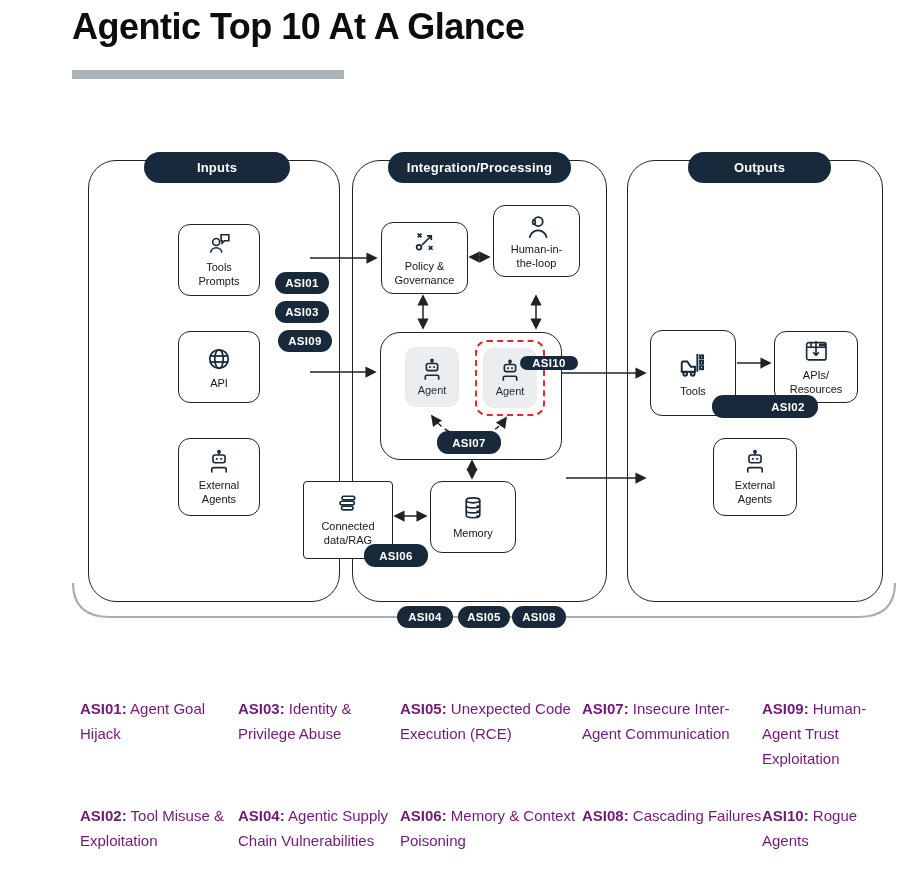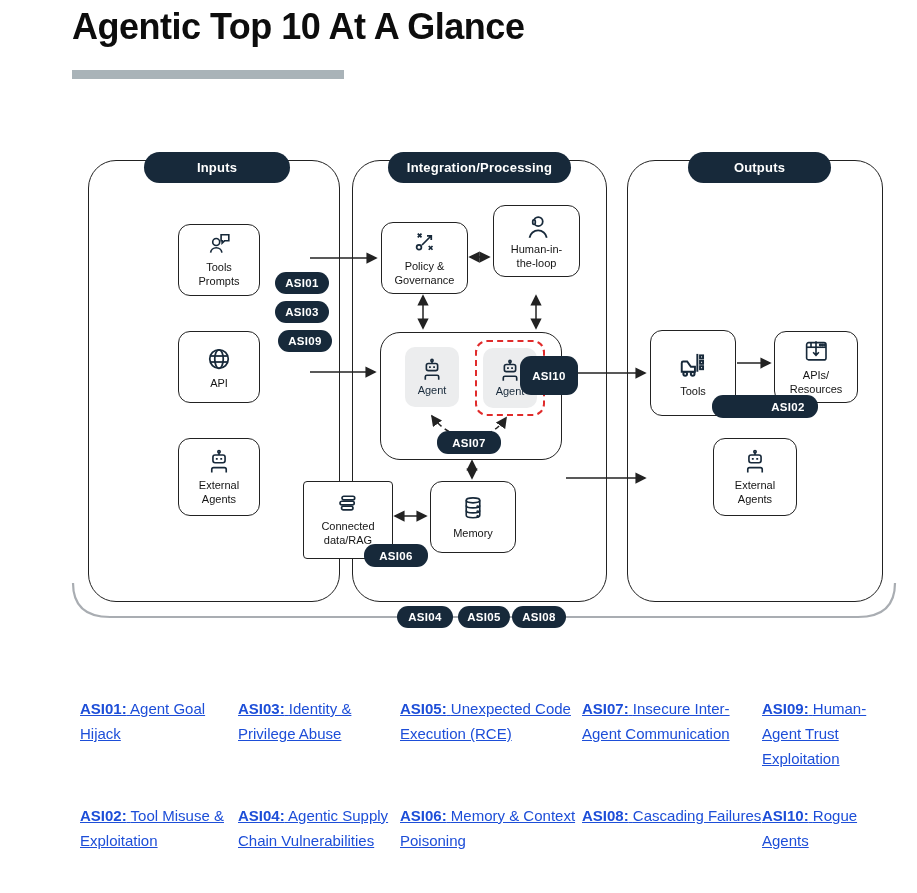--- a/index.html
+++ b/index.html
@@ -51,32 +51,32 @@
   #red-wrap{position:absolute;left:94px;top:7px;width:66px;height:72px;
             border:2.6px dashed #e02b2b;border-radius:12px;
             display:flex;align-items:center;justify-content:center;}
 
   
   .asi{background:#17293a;color:#fff;font-size:11.5px;font-weight:700;border-radius:11px;
        height:22px;display:flex;align-items:center;justify-content:center;z-index:6;letter-spacing:0.3px;}
   #p01{left:275px;top:272px;width:54px;}
   #p03{left:275px;top:301px;width:54px;}
   #p09{left:278px;top:330px;width:54px;}
-  #p10{left:520px;top:356px;width:58px;height:39px;}
+  #p10{left:520px;top:356px;width:58px;height:14px;}
   #p07{left:437px;top:431px;width:64px;height:23px;}
   #p06{left:364px;top:544px;width:64px;height:23px;}
   #p02{left:712px;top:395px;width:60px;height:23px;padding-left:46px;}
   #p04{left:397px;top:606px;width:56px;}
   #p05{left:458px;top:606px;width:52px;}
   #p08{left:512px;top:606px;width:54px;}
 
   
   #legend{left:80px;top:696px;width:808px;display:grid;
           grid-template-columns:158px 162px 182px 180px 126px;
-          grid-row-gap:32px;font-size:15px;line-height:25px;color:#1d4ed8;text-decoration:underline;}
+          grid-row-gap:32px;font-size:15px;line-height:25px;color:#701a75;}
   #legend p{margin:0;}
   #legend b{font-weight:700;}
 
   svg.icn{display:block;}
 </style>
 </head>
 <body>
 
 <div class="abs" id="title">Agentic Top 10 At A Glance</div>
 <div class="abs" id="title-bar"></div>

